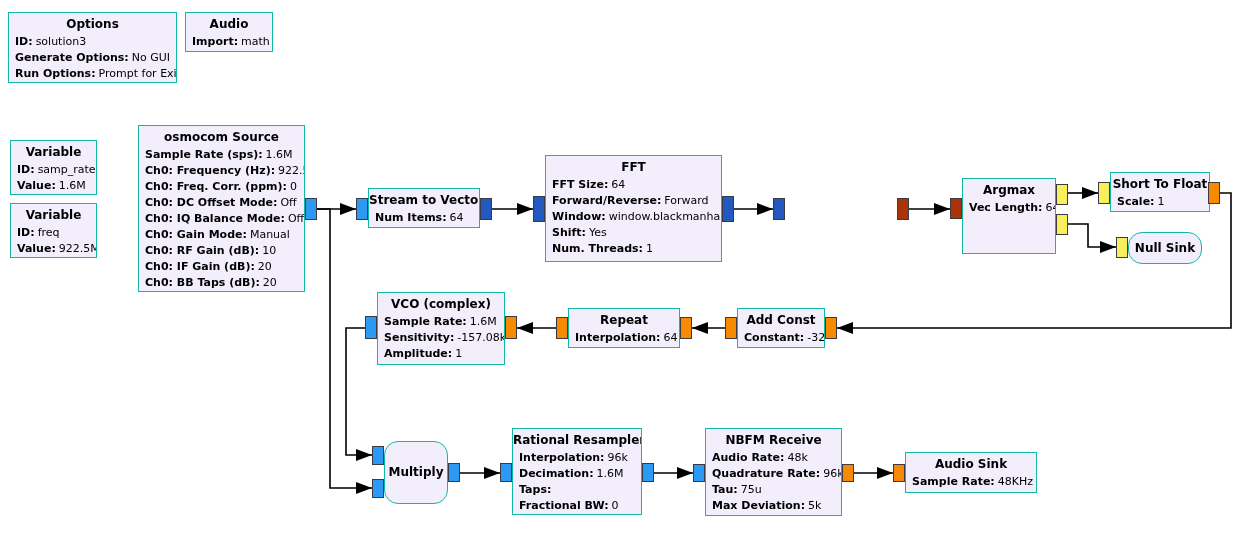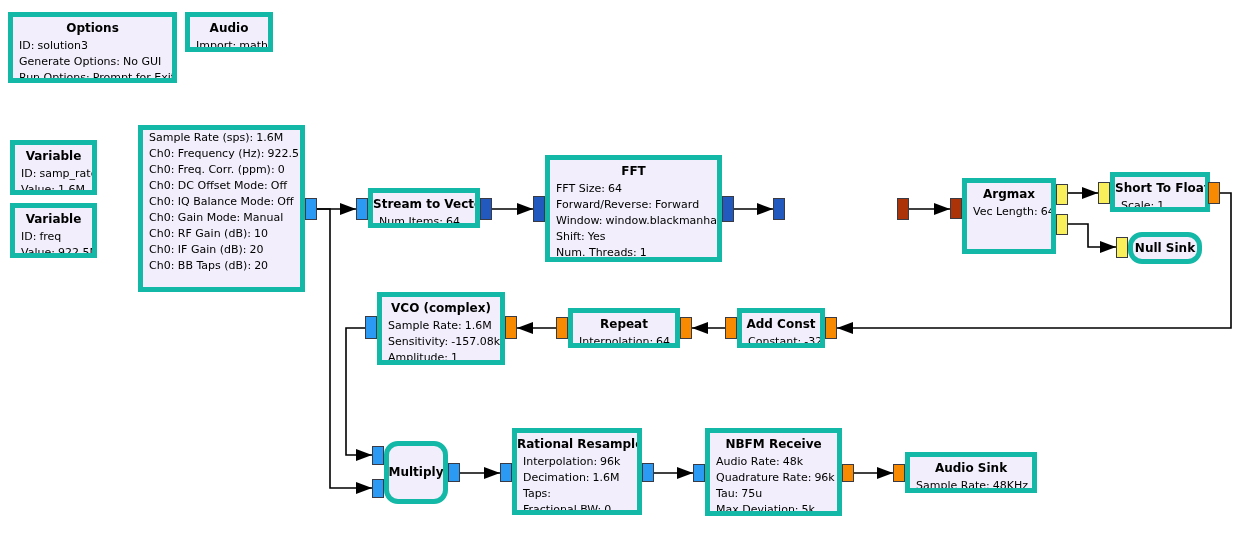--- a/index.html
+++ b/index.html
@@ -1,26 +1,26 @@
 <!DOCTYPE html>
 <html><head>
 <meta charset="utf-8">
 <style>
   html,body{margin:0;padding:0;background:#ffffff;}
   #canvas{position:relative;width:1249px;height:539px;background:#ffffff;overflow:hidden;
           font-family:"DejaVu Sans","Liberation Sans",sans-serif;}
   #wires{position:absolute;left:0;top:0;width:1249px;height:539px;}
   .wire{fill:none;stroke:#000000;stroke-width:1.6;}
-  .block{position:absolute;background:#f2eefb;border:5px solid #14b8a6;box-sizing:border-box;
+  .block{position:absolute;background:#f2eefb;border:1px solid #14b8a6;box-sizing:border-box;
          color:#000;overflow:hidden;}
   .block.center{display:flex;align-items:center;justify-content:center;border-radius:14px;}
   .btitle{font-size:12px;font-weight:bold;text-align:center;line-height:19px;padding-top:2px;white-space:nowrap;}
   .block.center .btitle{padding-top:0;}
   .pline{font-size:11px;line-height:16px;padding:0 6px;white-space:nowrap;}
-  .pline .k{font-weight:normal;}
+  .pline .k{font-weight:bold;}
   .pline .v{margin-left:3px;}
   .port{position:absolute;border:1px solid #3a3a45;box-sizing:border-box;}
 </style>
 </head>
 <body>
 
 <div id="canvas">
   <svg id="wires" xmlns="http://www.w3.org/2000/svg">
     <defs>
       <marker id="arrow" viewBox="0 0 16 12" refX="16" refY="6" markerWidth="16" markerHeight="12" markerUnits="userSpaceOnUse" orient="auto">
@@ -56,20 +56,21 @@
       <div class="btitle">Variable</div>
       <div class="pline"><span class="k">ID:</span><span class="v">samp_rate</span></div>
       <div class="pline"><span class="k">Value:</span><span class="v">1.6M</span></div>
     </div>
     <div class="block" style="left: 10px; top: 203px; width: 87px; height: 55px;">
       <div class="btitle">Variable</div>
       <div class="pline"><span class="k">ID:</span><span class="v">freq</span></div>
       <div class="pline"><span class="k">Value:</span><span class="v">922.5M</span></div>
     </div>
     <div class="block" style="left: 138px; top: 125px; width: 167px; height: 167px;">
+      <div class="btitle">osmocom Source</div>
       <div class="pline"><span class="k">Sample Rate (sps):</span><span class="v">1.6M</span></div>
       <div class="pline"><span class="k">Ch0: Frequency (Hz):</span><span class="v">922.5M</span></div>
       <div class="pline"><span class="k">Ch0: Freq. Corr. (ppm):</span><span class="v">0</span></div>
       <div class="pline"><span class="k">Ch0: DC Offset Mode:</span><span class="v">Off</span></div>
       <div class="pline"><span class="k">Ch0: IQ Balance Mode:</span><span class="v">Off</span></div>
       <div class="pline"><span class="k">Ch0: Gain Mode:</span><span class="v">Manual</span></div>
       <div class="pline"><span class="k">Ch0: RF Gain (dB):</span><span class="v">10</span></div>
       <div class="pline"><span class="k">Ch0: IF Gain (dB):</span><span class="v">20</span></div>
       <div class="pline"><span class="k">Ch0: BB Taps (dB):</span><span class="v">20</span></div>
     </div>

